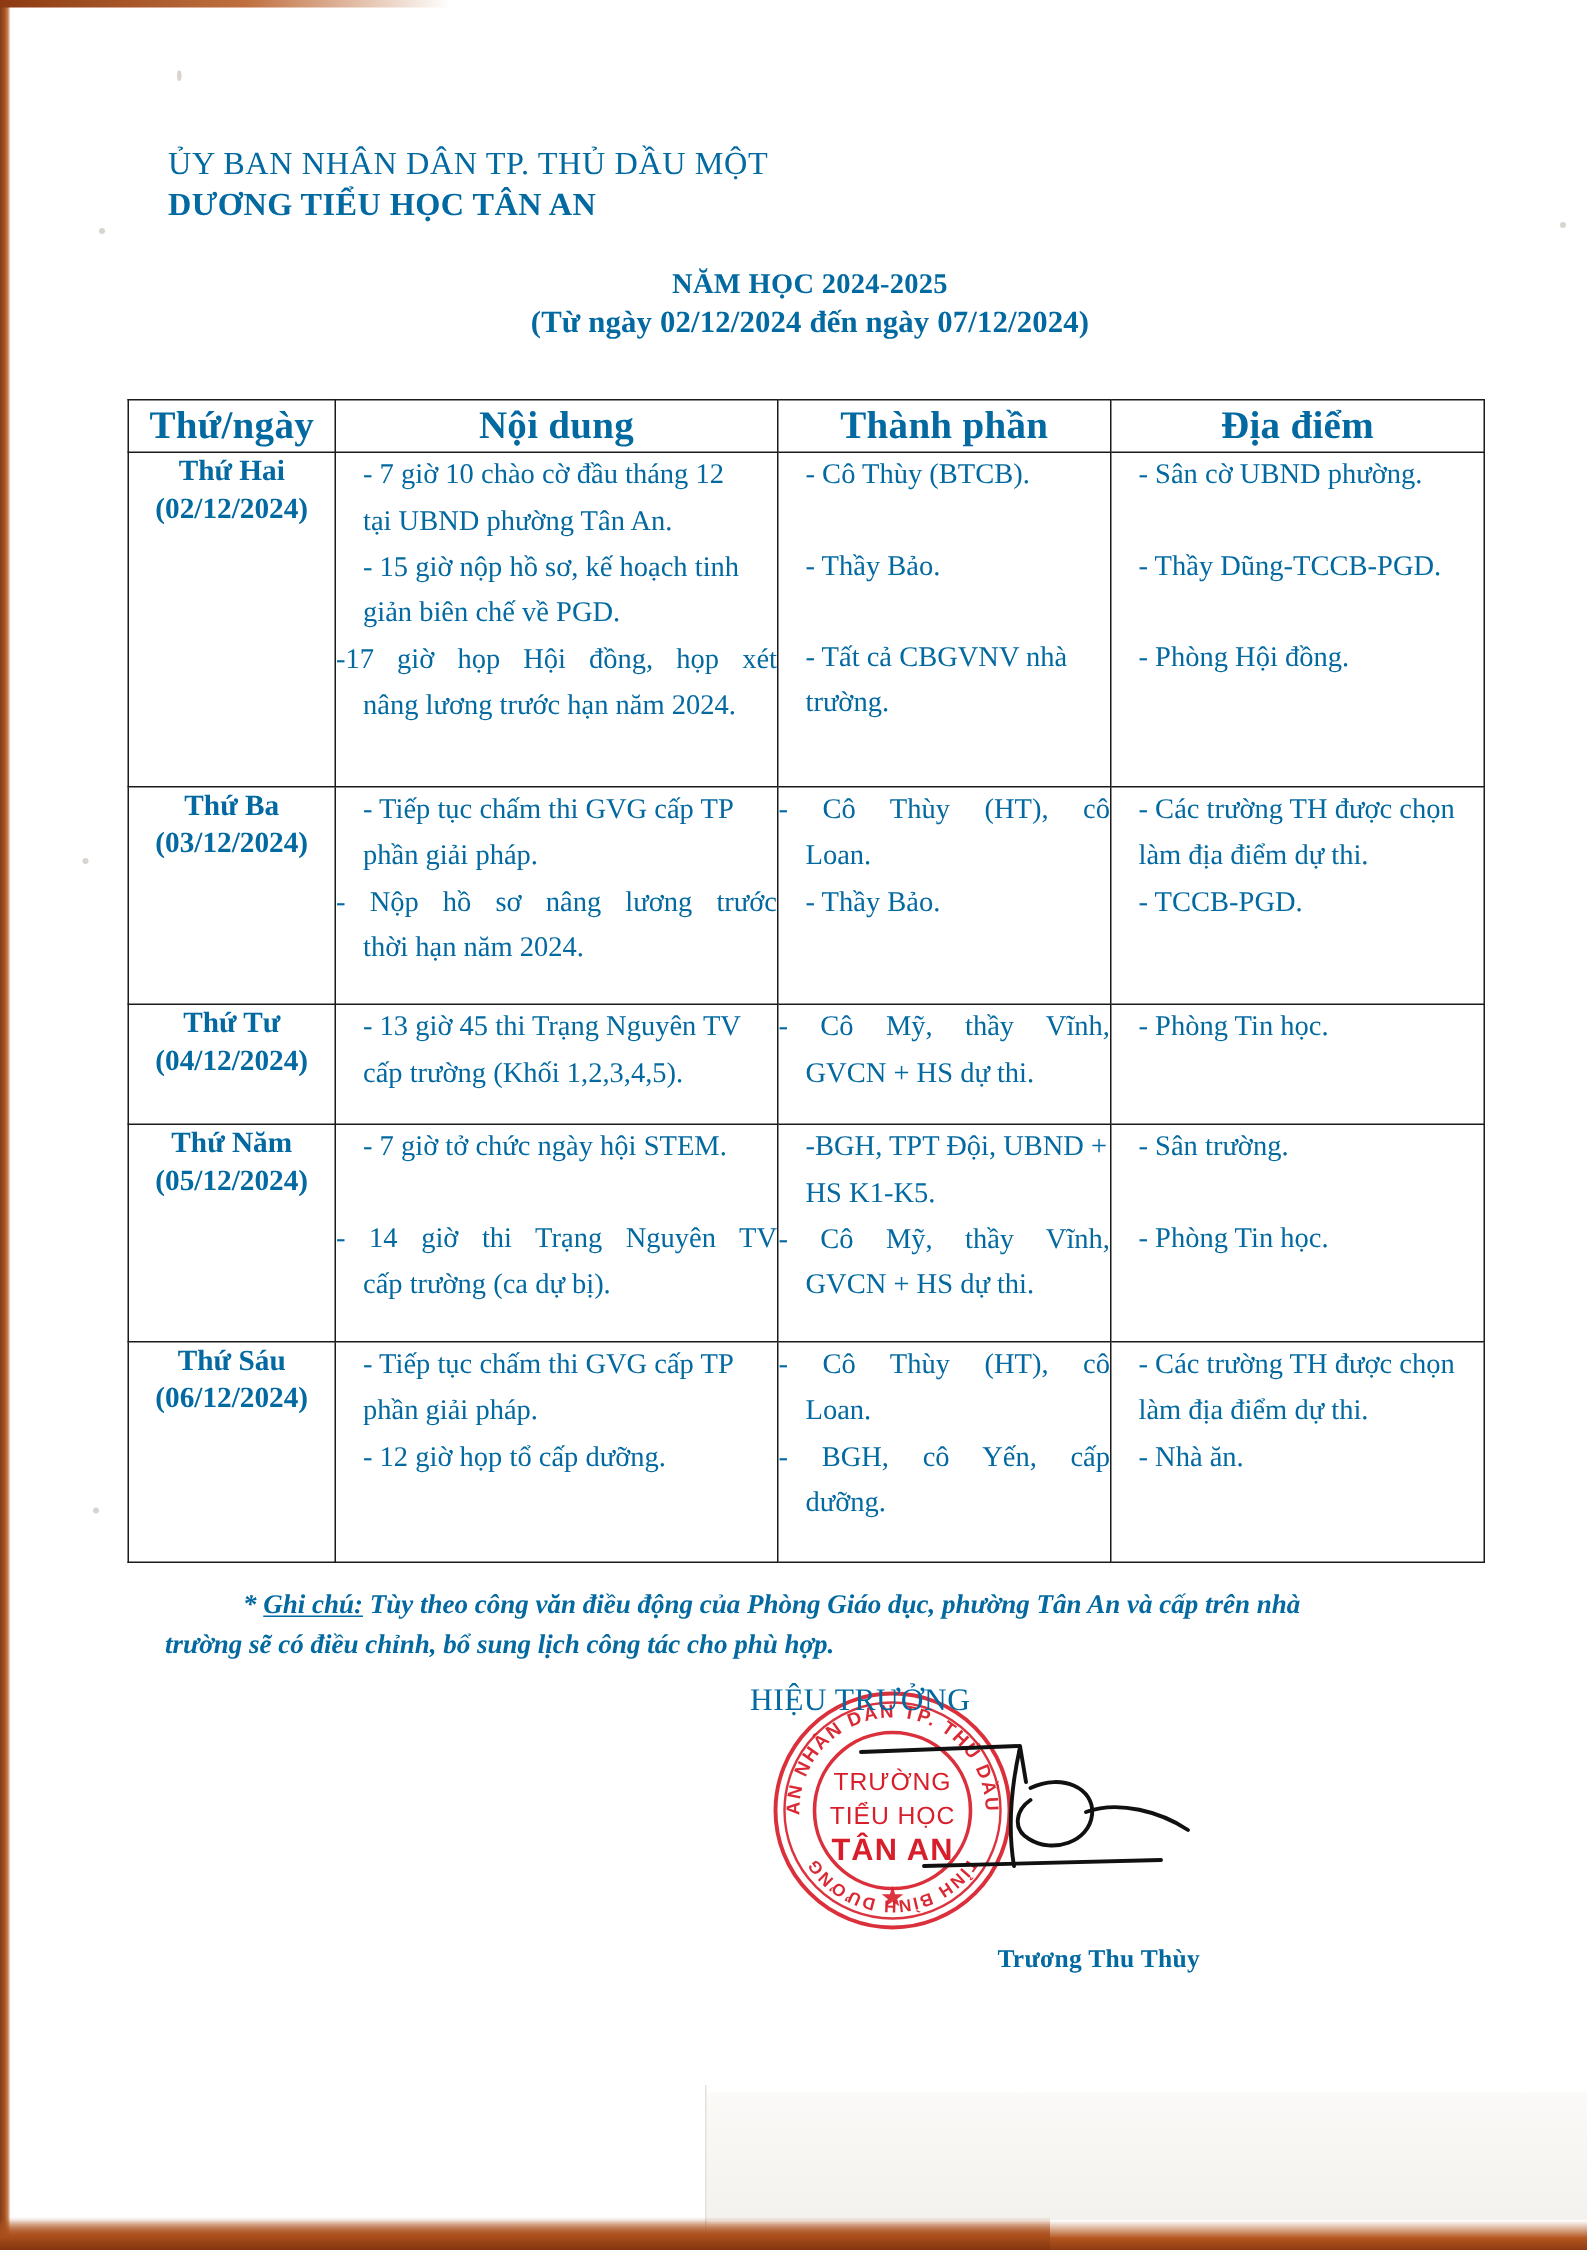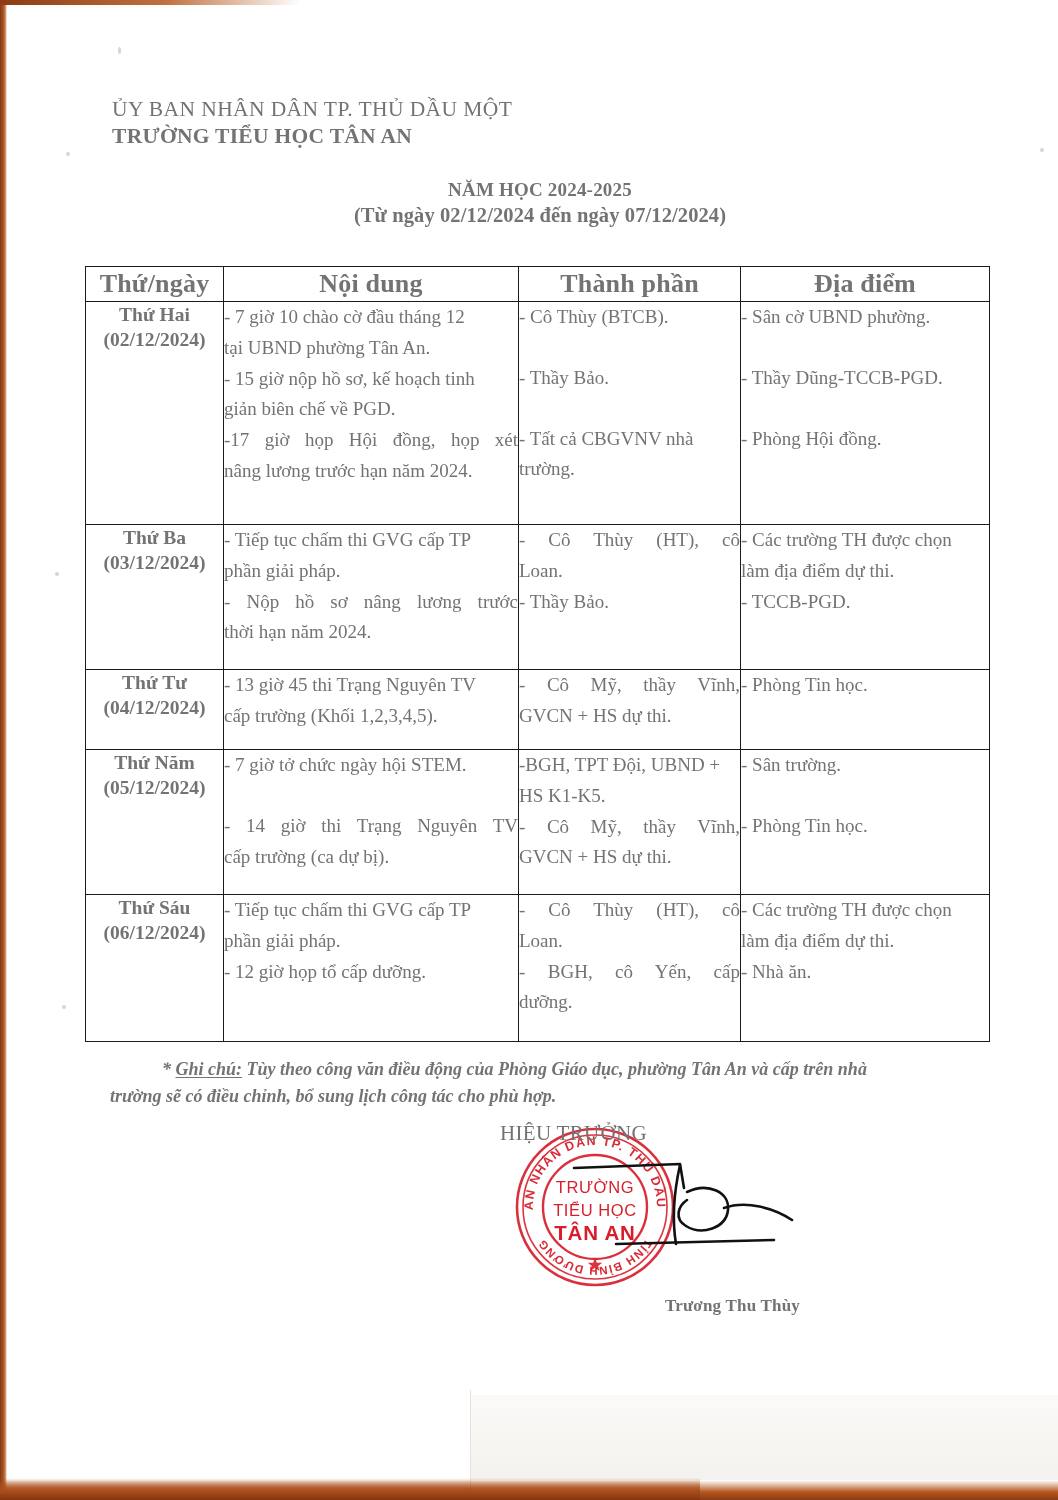--- a/index.html
+++ b/index.html
@@ -8,21 +8,21 @@
     padding: 0;
     background: #6b2d10;
   }
   #page {
     position: relative;
     width: 1058px;
     height: 1500px;
     background: #ffffff;
     overflow: hidden;
     font-family: "Liberation Serif", "DejaVu Serif", serif;
-    color: #737373;
+    color: #0369a1;
   }
 
   
   .scan-edge-left {
     position: absolute;
     left: 0; top: 0;
     width: 7px; height: 1500px;
     background: linear-gradient(to right, #7d2f0d 0%, #a04a18 45%, #c97b46 75%, #ffffff 100%);
     opacity: .95;
   }
@@ -124,21 +124,21 @@
     font-weight: bold;
     line-height: 1.3;
     padding: 0 2px;
     margin-top: 36px;
   }
   td.body {
     font-size: 19px;
     line-height: 1.62;
     padding: 5px 7px 6px 7px;
   }
-  td.body .ln { display: block; white-space: nowrap; }
+  td.body .ln { display: block; white-space: nowrap; margin-left: 18px; }
   td.body .just {
     display: block;
     text-align: justify;
     text-align-last: justify;
     white-space: normal;
   }
   td.body .spacer { display: block; height: 30px; }
 
   
   .note {
@@ -210,21 +210,21 @@
   <div class="scan-edge-bottom"></div>
   <div class="scan-edge-bottom2"></div>
   <div class="speck" style="left:118px;top:47px;width:3px;height:7px;"></div>
   <div class="speck" style="left:66px;top:152px;width:4px;height:4px;"></div>
   <div class="speck" style="left:1040px;top:148px;width:4px;height:4px;"></div>
   <div class="speck" style="left:55px;top:572px;width:4px;height:4px;"></div>
   <div class="speck" style="left:62px;top:1005px;width:4px;height:4px;"></div>
 
   <div class="org">
     <div class="l1">ỦY BAN NHÂN DÂN TP. THỦ DẦU MỘT</div>
-    <div class="l2">TRƯỜNG TIỂU HỌC TÂN AN</div>
+    <div class="l2">DƯƠNG TIỂU HỌC TÂN AN</div>
   </div>
 
   <div class="doc-title">
     <div class="t2">NĂM HỌC 2024-2025</div>
     <div class="t3">(Từ ngày 02/12/2024 đến ngày 07/12/2024)</div>
   </div>
 
   <table class="sched">
     <colgroup>
       <col style="width:138px">

